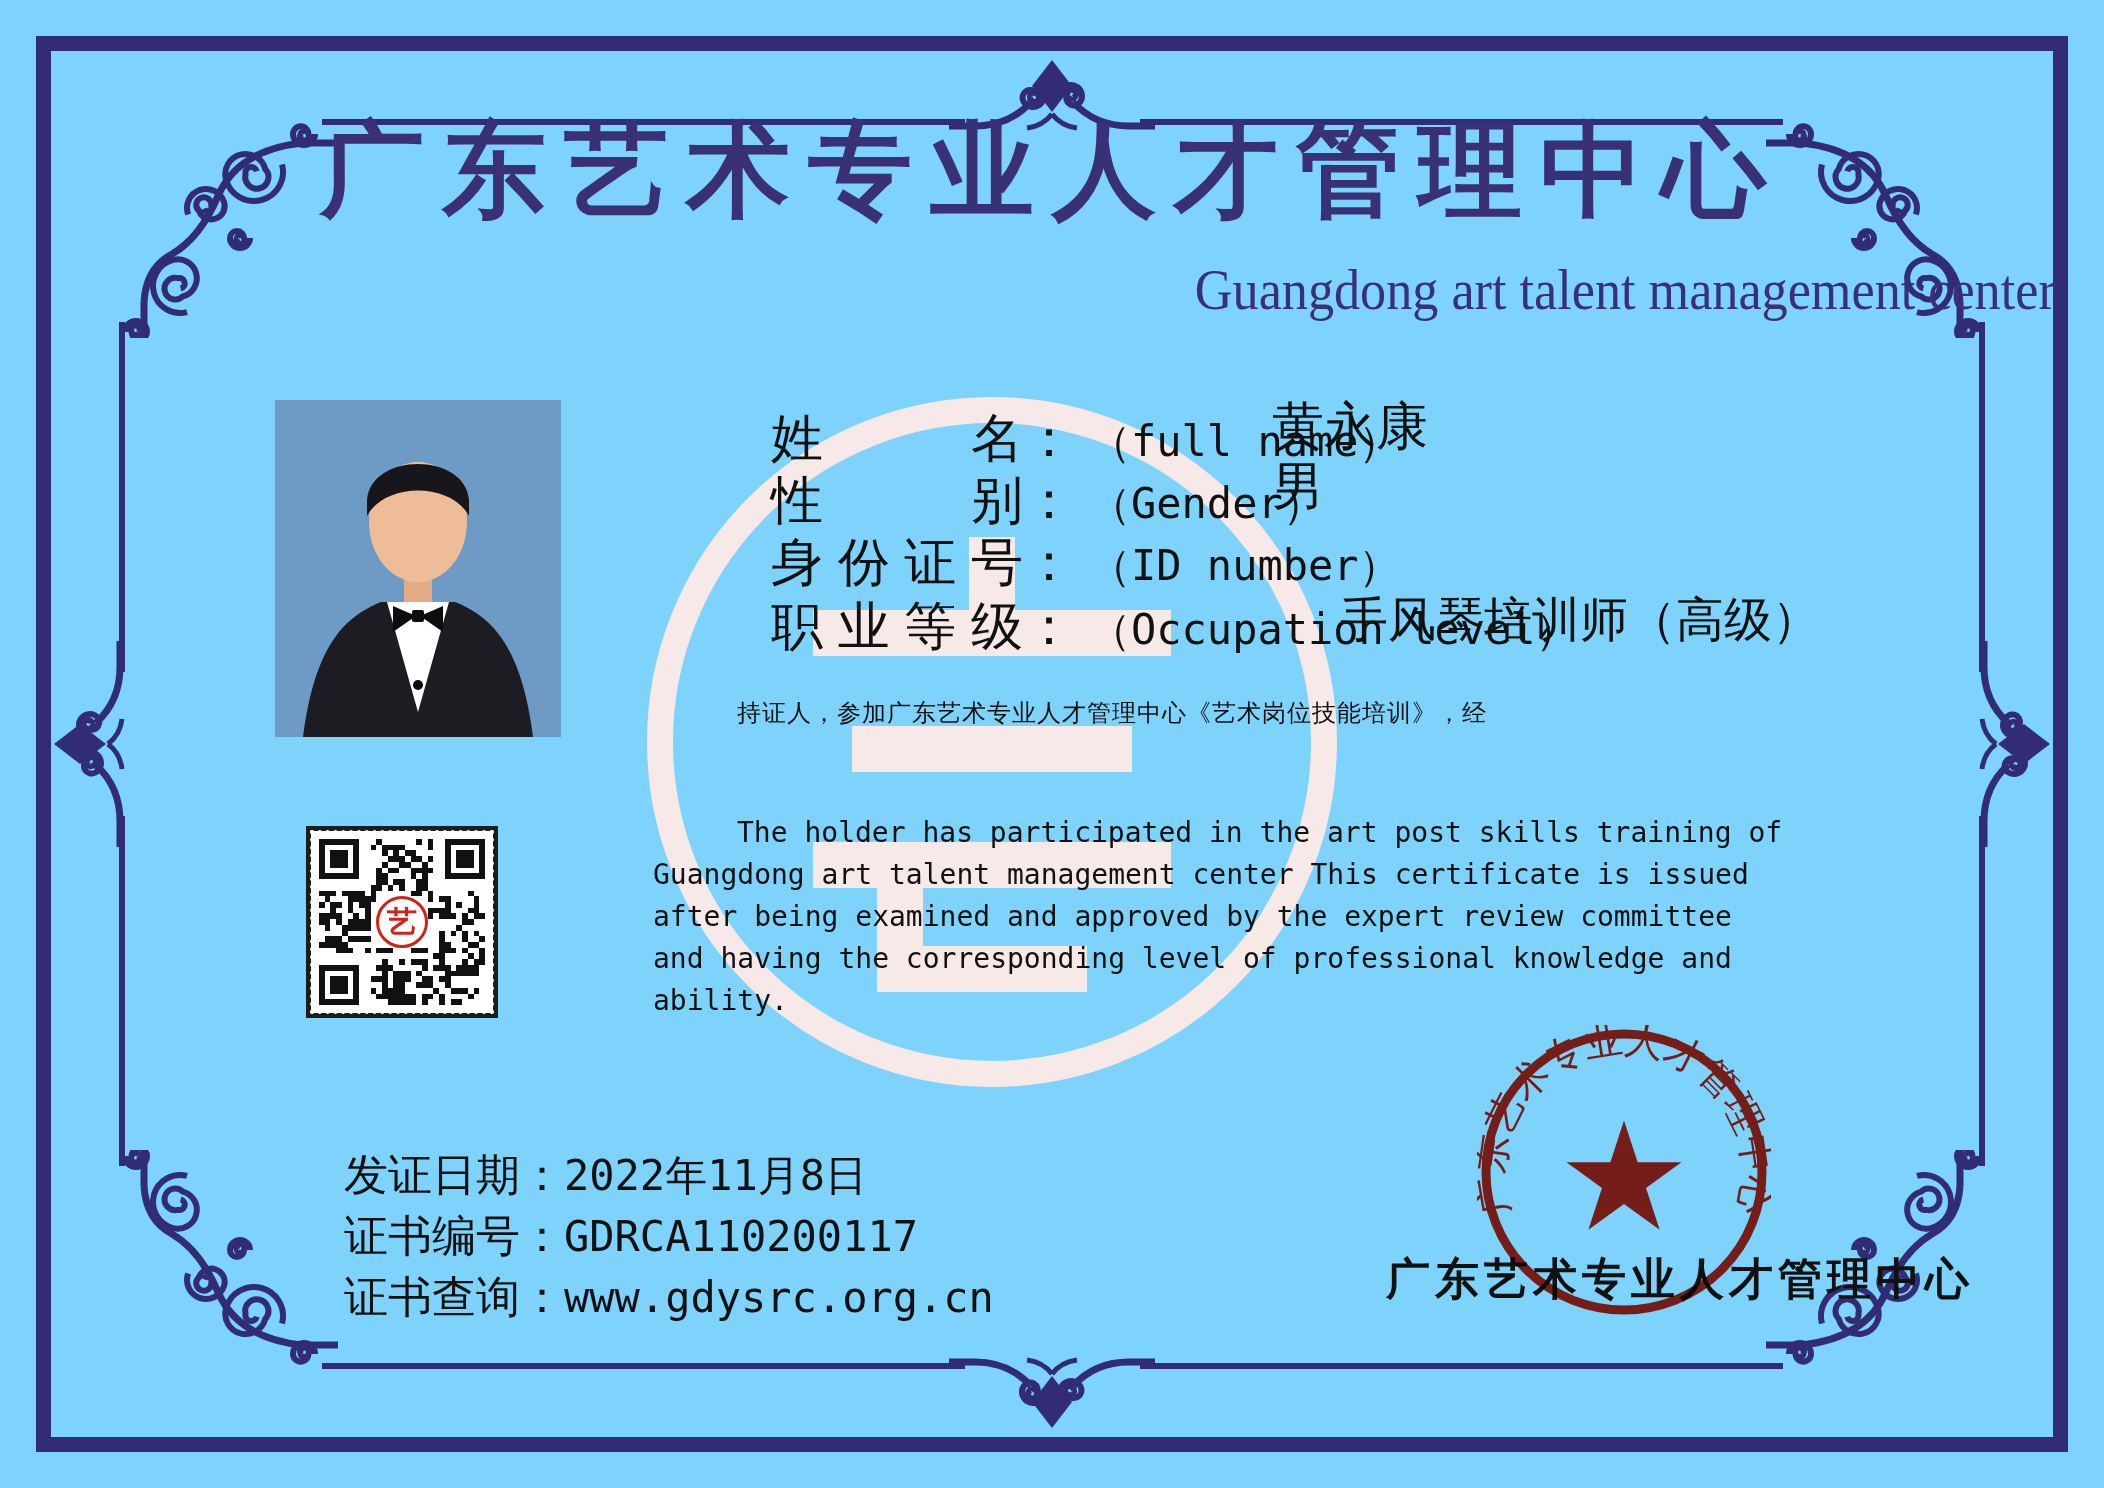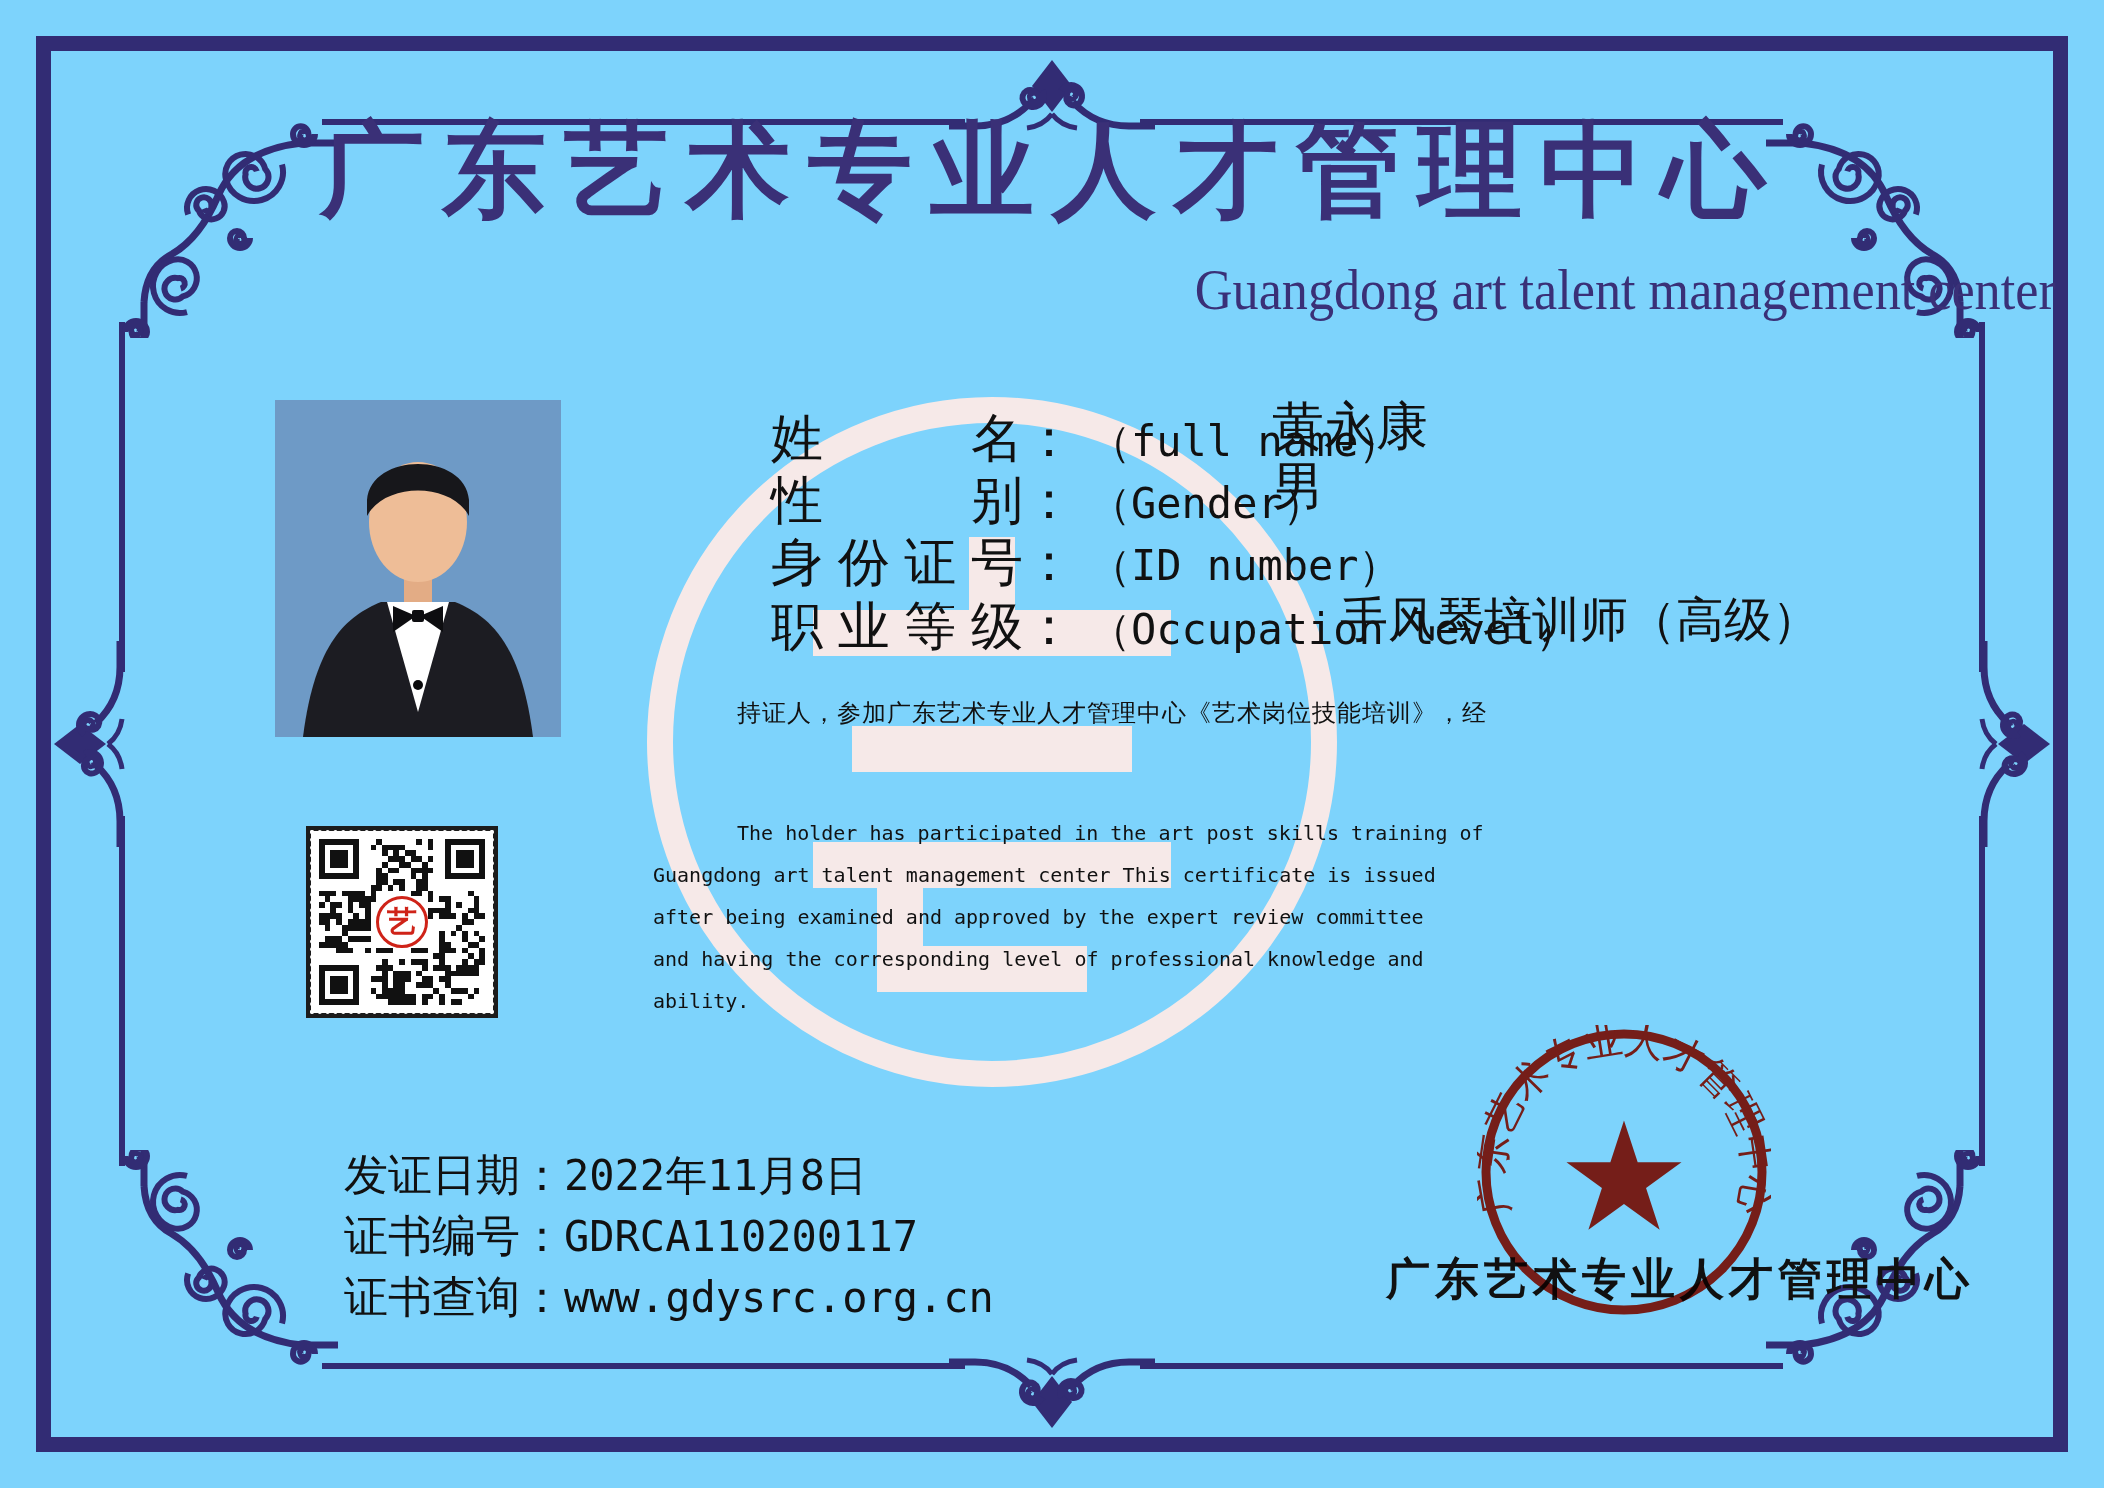--- a/index.html
+++ b/index.html
@@ -52,21 +52,21 @@
   .photo{position:absolute;left:275px;top:400px;width:286px;height:337px;z-index:2;}
   
   .frow{position:absolute;left:757px;font-size:52px;color:var(--ink);z-index:2;white-space:nowrap;margin-left:14px;}
   .zlabel{display:inline-block;width:252px;text-align:justify;text-align-last:justify;vertical-align:baseline;}
   .colon{display:inline-block;}
   .paren{font-family:"DejaVu Sans Mono",monospace;font-size:42px;margin-left:14px;}
   .fval{position:absolute;font-size:52px;color:var(--ink);z-index:2;white-space:nowrap;}
   
   .zh-line{position:absolute;font-size:24px;letter-spacing:1px;color:var(--ink);z-index:2;white-space:nowrap;}
   .en-par{position:absolute;left:653px;top:812px;width:1260px;
-    font-family:"DejaVu Sans Mono",monospace;font-size:20px;line-height:42px;
+    font-family:"DejaVu Sans Mono",monospace;font-size:28px;line-height:42px;
     color:var(--ink);z-index:2;}
   .en-par .indent{padding-left:84px;}
   
   .qr-frame{position:absolute;left:306px;top:826px;width:192px;height:192px;
     background:#ffffff;border:5px solid #1c1c1c;outline:4px dotted #ffffff;
     outline-offset:-8px;z-index:2;padding:8px;}
   .qr-frame svg{width:100%;height:100%;fill:#111;}
   .qr-logo{position:absolute;left:50%;top:50%;width:52px;height:52px;margin:-26px 0 0 -26px;
     background:#fff;border:3px solid #cf2318;border-radius:50%;color:#cf2318;
     font-size:30px;line-height:46px;text-align:center;font-weight:bold;}

